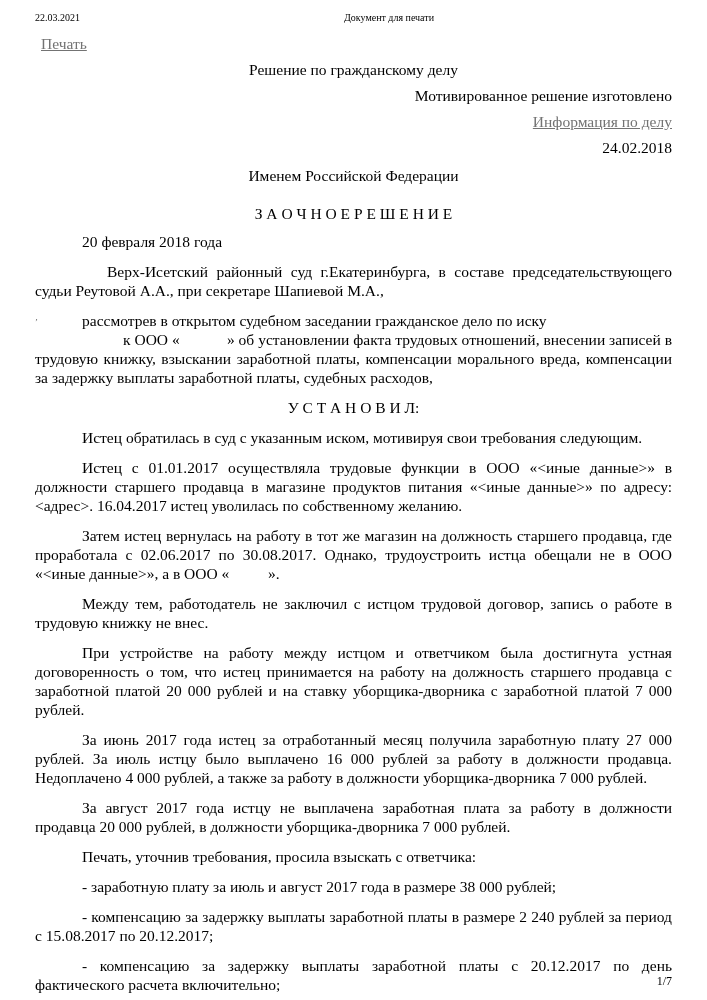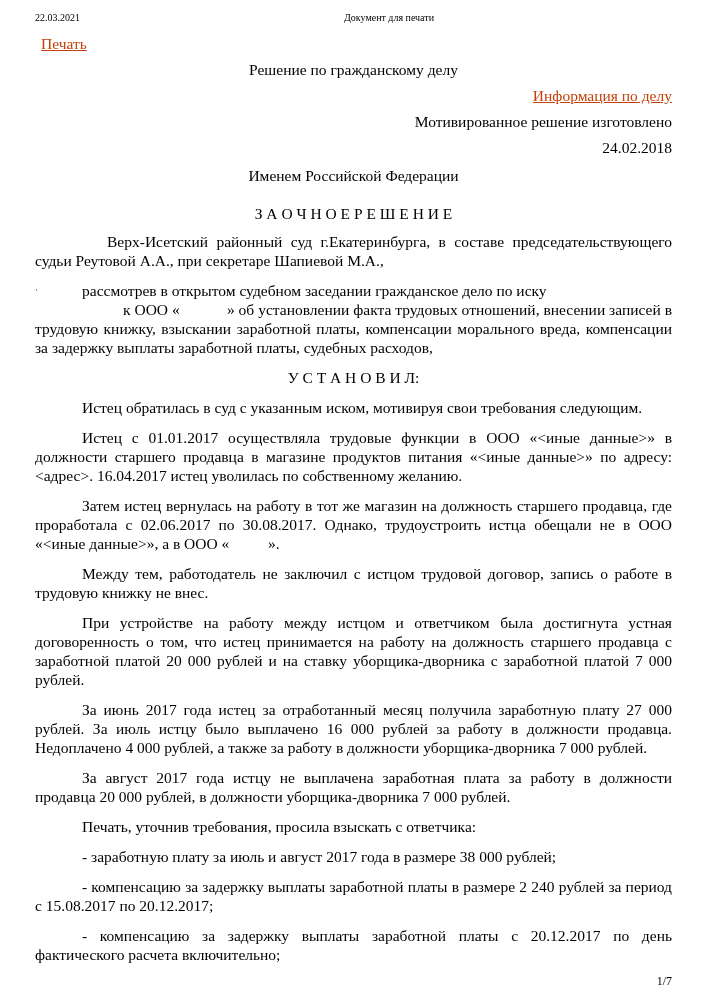--- a/index.html
+++ b/index.html
@@ -10,21 +10,21 @@
     font-family:"Liberation Serif","DejaVu Serif",serif;
     font-size:15.5px;line-height:19px;color:#000;
     overflow:hidden;
   }
   
   .print-header{position:absolute;top:12px;left:0;right:0;height:14px;font-size:10px;line-height:12px;}
   .ph-date{position:absolute;left:35px;top:0;}
   .ph-title{position:absolute;left:389px;top:0;transform:translateX(-50%);white-space:nowrap;}
   
   .content{position:absolute;left:35px;right:35px;top:34px;}
-  a.doclink{color:#c2410c;cursor:pointer;}
+  a.doclink{color:#737373;cursor:pointer;}
   p{margin:0 0 11px 0;}
   p.mb7{margin-bottom:7px;}
   p.mb0{margin-bottom:0;}
   .right{text-align:right;}
   .center{text-align:center;}
   .just{text-align:justify;}
   .ind{text-indent:47px;}
   .ind-court{text-indent:72px;}
   .ind-claim{text-indent:88px;}
   .print-link-row{margin-bottom:7px;padding-left:6px;}
@@ -46,32 +46,33 @@
   </div>
 
   <div class="content">
 
     <p class="print-link-row">
       <a class="doclink" href="#">Печать</a>
     </p>
 
     <p class="center mb7">Решение по гражданскому делу</p>
 
+    <p class="right mb7">Мотивированное решение изготовлено</p>
+
     <p class="right mb7">
       <a class="doclink" href="#">Информация по делу</a>
     </p>
-
-    <p class="right mb7">Мотивированное решение изготовлено</p>
 
     <p class="right" style="margin-bottom:9px;">24.02.2018</p>
 
     <p class="center" style="margin-bottom:19px;">Именем Российской Федерации</p>
 
     <p class="center" style="margin-bottom:9px;">З А О Ч Н О Е Р Е Ш Е Н И Е</p>
 
+    <p class="ind">20 февраля 2018 года</p>
 
     <p class="just ind-court">Верх-Исетский районный суд г.Екатеринбурга, в составе председательствующего судьи Реутовой А.А., при секретаре Шапиевой М.А.,</p>
 
     <p class="ind mb0">рассмотрев в открытом судебном заседании гражданское дело по иску</p>
 
     <div class="rel">
       <span class="margin-mark">’</span>
       <p class="just ind-claim">к ООО «&nbsp;&nbsp;&nbsp;&nbsp;&nbsp;&nbsp;&nbsp;&nbsp;&nbsp;&nbsp;&nbsp;&nbsp;» об установлении факта трудовых отношений, внесении записей в трудовую книжку, взыскании заработной платы, компенсации морального вреда, компенсации за задержку выплаты заработной платы, судебных расходов,</p>
     </div>
 

